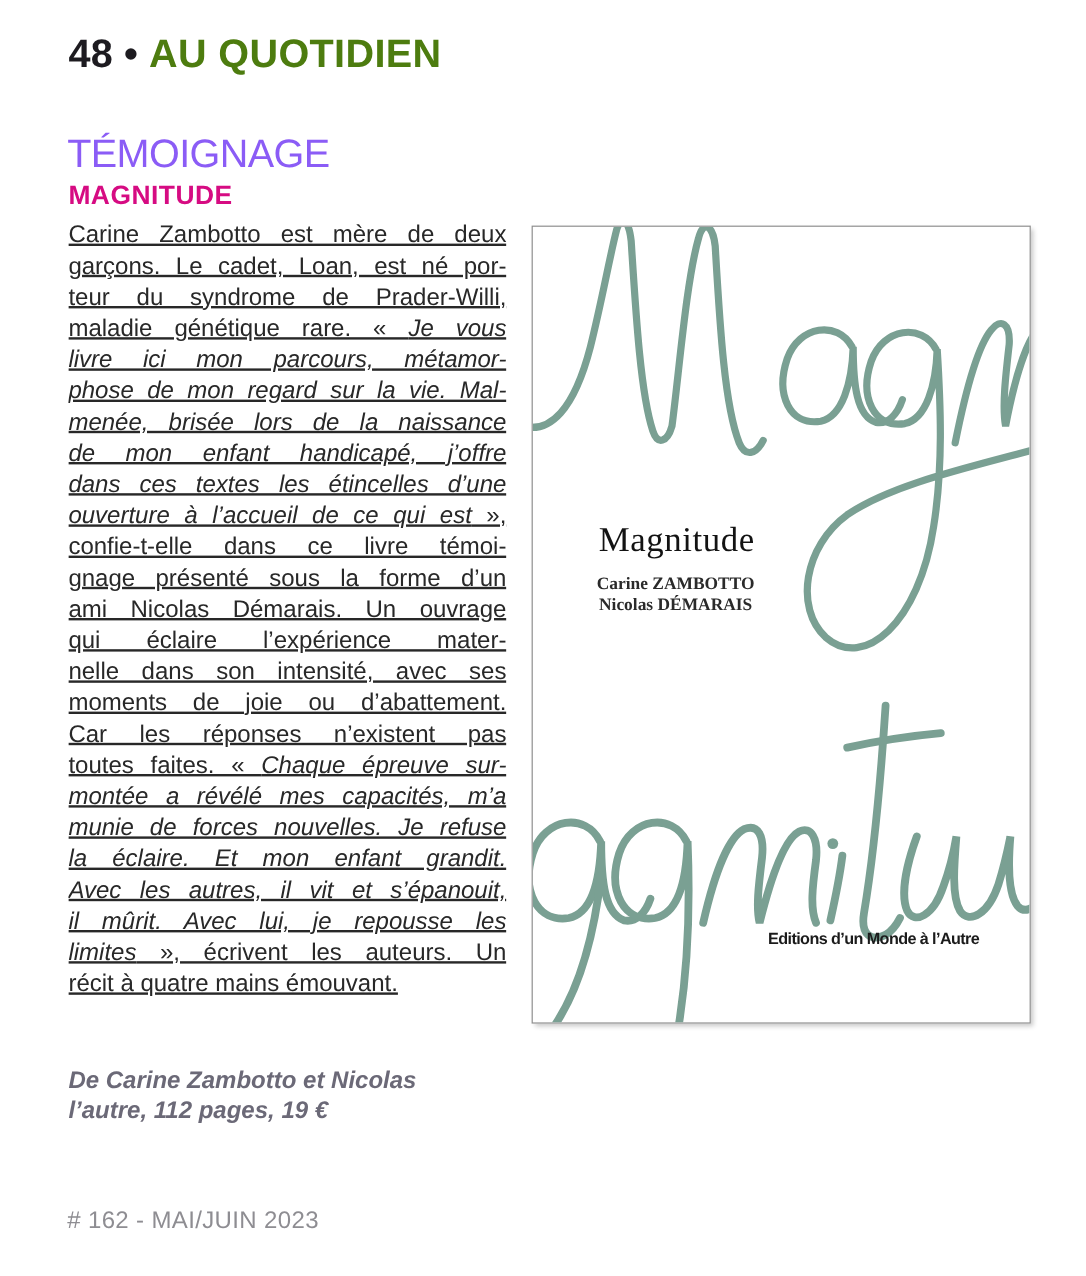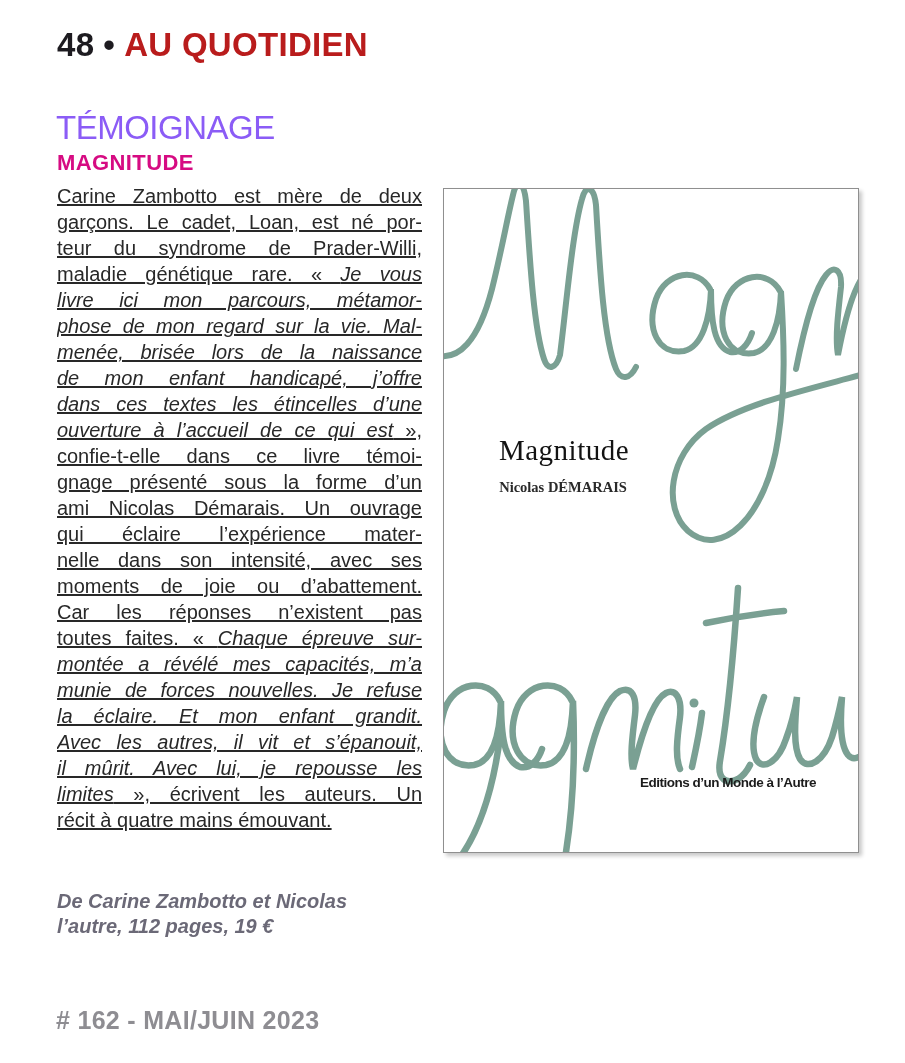--- a/index.html
+++ b/index.html
@@ -5,41 +5,41 @@
   html,body { margin:0; padding:0; background:#ffffff; }
   .page {
     position:relative; width:905px; height:1063px; background:#ffffff;
     overflow:hidden; font-family:"Liberation Sans", sans-serif;
   }
 
   
   .hdr { position:absolute; left:57px; top:26px; font-size:33px; font-weight:800;
          letter-spacing:0.3px; color:#1d1b20; white-space:nowrap; }
   .hdr .bullet { margin:0 9px; color:#1d1b20; }
-  .hdr .section { color:#b91c1c;text-align:center; }
+  .hdr .section { color:#4d7c0f;text-align:center; }
 
   
   .kicker { position:absolute; left:56px; top:109px; font-size:33px; font-weight:400;
             color:#8b5cf6; letter-spacing:-0.5px; }
   .mag    { position:absolute; left:57px; top:150px; font-size:22px; font-weight:800;
             color:#d60b82; letter-spacing:0.4px; }
 
   
   .body-col { position:absolute; left:57px; top:183px; width:365px;
               font-size:20px; line-height:26px; color:#282828; }
   .body-line { text-align:justify; text-align-last:justify; height:26px; overflow:hidden;text-decoration:underline; }
   .body-line.nj { text-align-last:left; }
   .it { font-style:italic; }
 
   
   .credit { position:absolute; left:57px; top:889px; font-size:20px; font-weight:700;
             font-style:italic; line-height:25px; color:#6b6977; }
 
   
-  .footer { position:absolute; left:56px; top:1006px; font-size:25px; font-weight:700;
+  .footer { position:absolute; left:56px; top:1006px; font-size:20px; font-weight:400;
             color:#8e8d92; letter-spacing:0.3px; }
 
   
   .cover { position:absolute; left:443px; top:188px; width:414px; height:663px;
            background:#ffffff; border:1px solid #8f8f8f;
            box-shadow:3px 3px 4px rgba(0,0,0,0.22); overflow:hidden; }
   .cover svg { position:absolute; left:0; top:0; }
   .cover-title { position:absolute; left:0; top:245px; width:240px; text-align:center;
                  font-family:"Liberation Serif", serif; font-size:29px; color:#131313;
                  letter-spacing:0.5px; }
@@ -112,20 +112,21 @@
         <path d="M 248 578 C 252 560 256 540 258 524"></path>
         <circle cx="250" cy="514" r="4.5" fill="#7aa093" stroke="none"></circle>
         <path d="M 294 399 C 290 460 283 530 276 572 C 273 590 282 596 294 590 C 299 587 303 582 306 576"></path>
         <path d="M 262 434 C 290 428 318 424 340 422"></path>
         <path d="M 320 508 C 312 530 306 556 312 570 C 318 582 334 574 342 550 C 348 534 351 520 353 508 C 351 532 349 558 356 570 C 364 582 380 572 388 548 C 393 532 396 518 398 508 C 396 532 396 556 404 566 C 410 573 420 568 426 554"></path>
       </g>
     </svg>
 
     <div class="cover-title">Magnitude</div>
     <div class="cover-authors">
+      <div>Carine ZAMBOTTO</div>
       <div>Nicolas DÉMARAIS</div>
     </div>
     <div class="cover-publisher">Editions d’un Monde à l’Autre</div>
   </figure>
 
   <div class="footer"># 162 - MAI/JUIN 2023</div>
 
 </div>
 
 </body></html>

